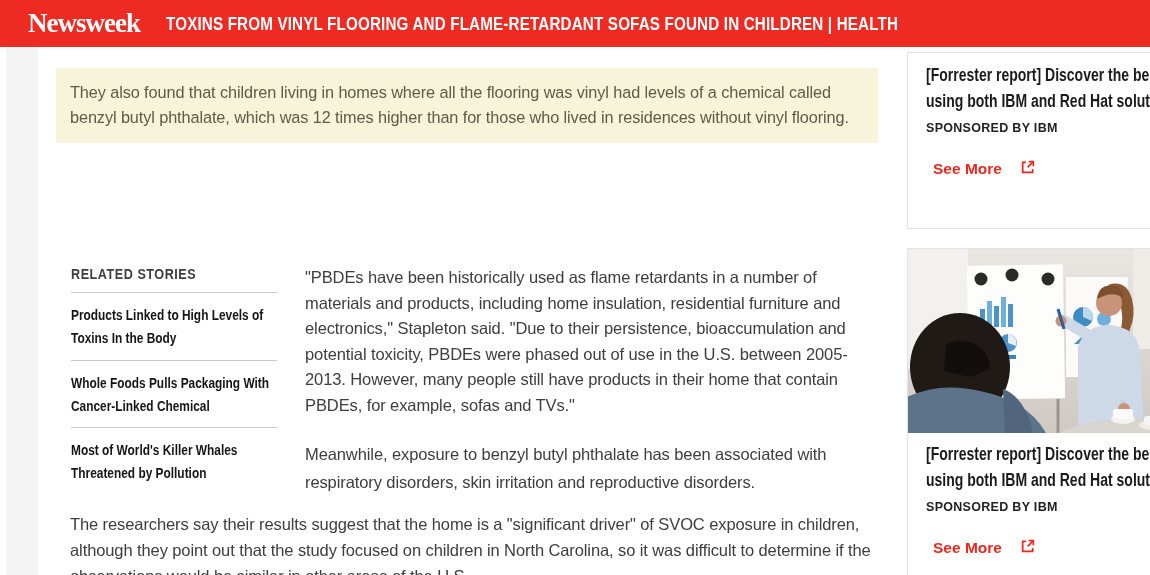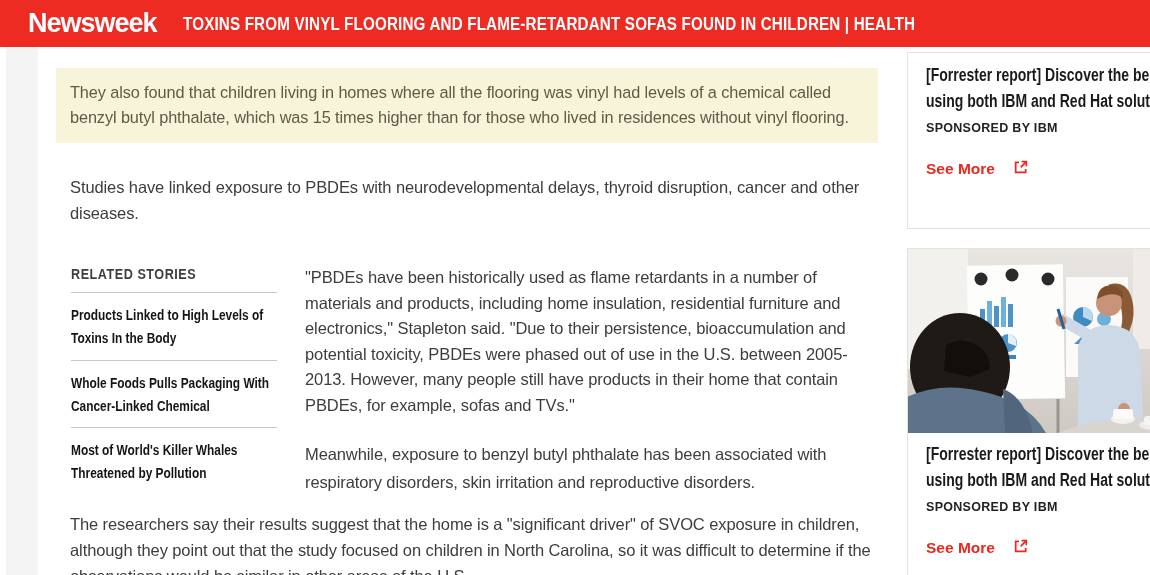--- a/index.html
+++ b/index.html
@@ -3,21 +3,21 @@
 <meta charset="utf-8">
 <style>
   * { margin:0; padding:0; box-sizing:border-box; }
   html,body { width:1150px; height:575px; overflow:hidden; background:#fff;
               font-family:"Liberation Sans", sans-serif; }
   .page { position:relative; width:1150px; height:575px; overflow:hidden; background:#fff; }
 
   
   .topbar { position:absolute; left:0; top:0; width:1150px; height:47px;
             background:#ee2b23; display:flex; align-items:center; z-index:5; }
-  .logo { margin-left:28px; font-family:Liberation Sans, sans-serif; font-weight:bold;
+  .logo { margin-left:28px; font-family:Liberation Serif, serif; font-weight:bold;
           color:#fff; font-size:27px; letter-spacing:-1px; white-space:nowrap; cursor:pointer; }
   .topbar-headline { margin-left:26px; color:#fff; font-size:19px; font-weight:bold;
           white-space:nowrap; transform:scaleX(0.8); transform-origin:left center;
           letter-spacing:0.2px; }
 
   
   .left-gutter { position:absolute; left:6px; top:47px; width:32px; height:528px; background:#f4f4f4; }
 
   
   .quote-box { position:absolute; left:56px; top:68px; width:822px;
@@ -44,39 +44,38 @@
              border:1px solid #e2e2e2; overflow:visible; }
   .card1 { top:52px; height:177px; padding:9px 18px; }
   .card2 { top:248px; height:330px; }
   .ad-body { padding:8px 18px; }
   .ad-title { width:350px; font-size:17.5px; font-weight:bold; color:#1a1a1a;
               line-height:26px; transform:scaleX(0.8); transform-origin:left top;
               letter-spacing:0px; cursor:pointer; }
   .ad-sponsor { margin-top:7px; font-size:12.5px; font-weight:bold; color:#222;
                 letter-spacing:0.3px; }
   .ad-cta { margin-top:24px; display:flex; align-items:center; gap:18px; color:#e9281e;
-            font-size:15.5px; font-weight:bold; cursor:pointer; width:max-content; }
+            font-size:15.5px; font-weight:bold; cursor:pointer; width:max-content;margin-left:7px; }
   .ad-cta svg { width:16px; height:16px; }
   .ad-photo { display:block; width:290px; height:184px; cursor:pointer; }
 </style>
 </head>
 <body>
 
 <div class="page">
 
   <div class="topbar">
     <div class="logo">Newsweek</div>
     <div class="topbar-headline">TOXINS FROM VINYL FLOORING AND FLAME-RETARDANT SOFAS FOUND IN CHILDREN | HEALTH</div>
   </div>
 
   <div class="left-gutter"></div>
 
-  <div class="quote-box">They also found that children living in homes where all the flooring was vinyl had levels of a chemical called benzyl butyl phthalate, which was 15 times higher than for those who lived in residences without vinyl flooring.</div>
+  <div class="quote-box">They also found that children living in homes where all the flooring was vinyl had levels of a chemical called benzyl butyl phthalate, which was 12 times higher than for those who lived in residences without vinyl flooring.</div>
 
-  <div class="para p1">Studies have linked exposure to PBDEs with neurodevelopmental delays, thyroid disruption, cancer and other diseases.</div>
   <div class="para p2">"PBDEs have been historically used as flame retardants in a number of materials and products, including home insulation, residential furniture and electronics," Stapleton said. "Due to their persistence, bioaccumulation and potential toxicity, PBDEs were phased out of use in the U.S. between 2005-2013. However, many people still have products in their home that contain PBDEs, for example, sofas and TVs."</div>
   <div class="para p3">Meanwhile, exposure to benzyl butyl phthalate has been associated with respiratory disorders, skin irritation and reproductive disorders.</div>
   <div class="para p4">The researchers say their results suggest that the home is a "significant driver" of SVOC exposure in children, although they point out that the study focused on children in North Carolina, so it was difficult to determine if the observations would be similar in other areas of the U.S.</div>
 
   <div class="related-title">RELATED STORIES</div>
   <div class="rel-divider d1"></div>
   <div class="rel-link r1">Products Linked to High Levels of Toxins In the Body</div>
   <div class="rel-divider d2"></div>
   <div class="rel-link r2">Whole Foods Pulls Packaging With Cancer-Linked Chemical</div>
   <div class="rel-divider d3"></div>

